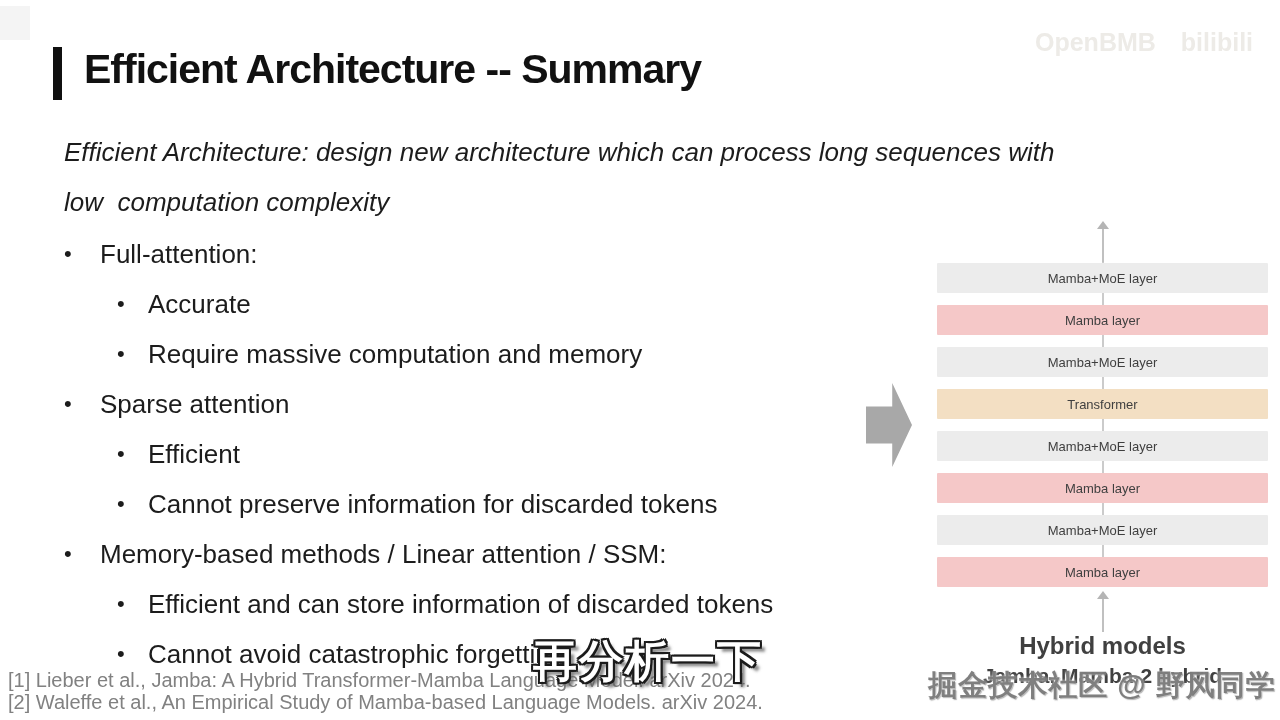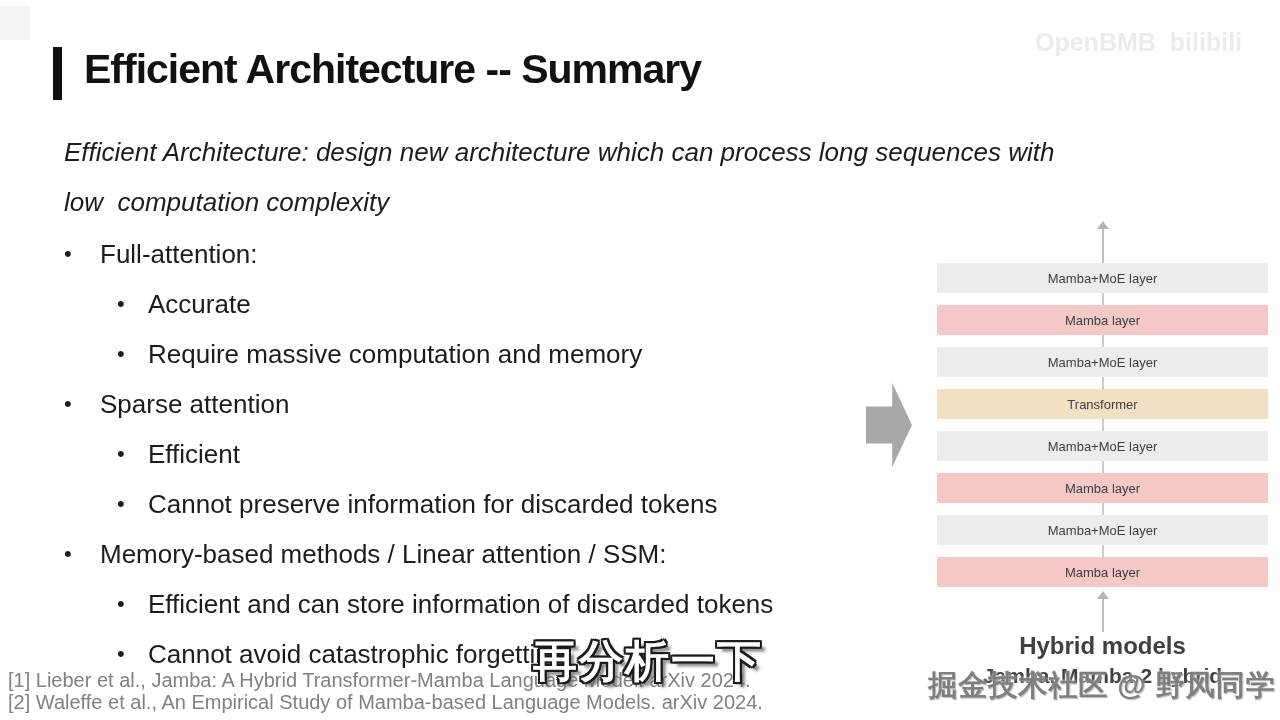--- a/index.html
+++ b/index.html
@@ -2,21 +2,21 @@
 <html><head>
 <meta charset="utf-8">
 <style>
   html,body{margin:0;padding:0;background:#888;}
   .slide{
     position:relative;width:1280px;height:720px;background:#ffffff;overflow:hidden;
     font-family:"Liberation Sans", sans-serif;color:#1a1a1a;
   }
   .corner-square{position:absolute;left:0;top:6px;width:30px;height:34px;background:#f4f4f4;}
   .top-watermark{
-    position:absolute;left:1035px;top:28px;width:230px;display:flex;gap:14px;align-items:center;
+    position:absolute;left:1035px;top:28px;width:230px;display:flex;gap:25px;align-items:center;
     font-weight:bold;font-size:25px;color:#edebe7;filter:blur(.4px);
   }
   .title-bar{position:absolute;left:53px;top:47px;width:9px;height:53px;background:#101010;}
   .page-title{
     position:absolute;left:84px;top:46px;font-size:41px;font-weight:700;color:#111;
     letter-spacing:-1px;white-space:nowrap;
   }
   .intro-line{position:absolute;left:64px;font-size:26px;color:#1c1c1c;white-space:pre;font-style:italic;}
   .intro-line.l1{top:137px;}
   .intro-line.l2{top:187px;}

